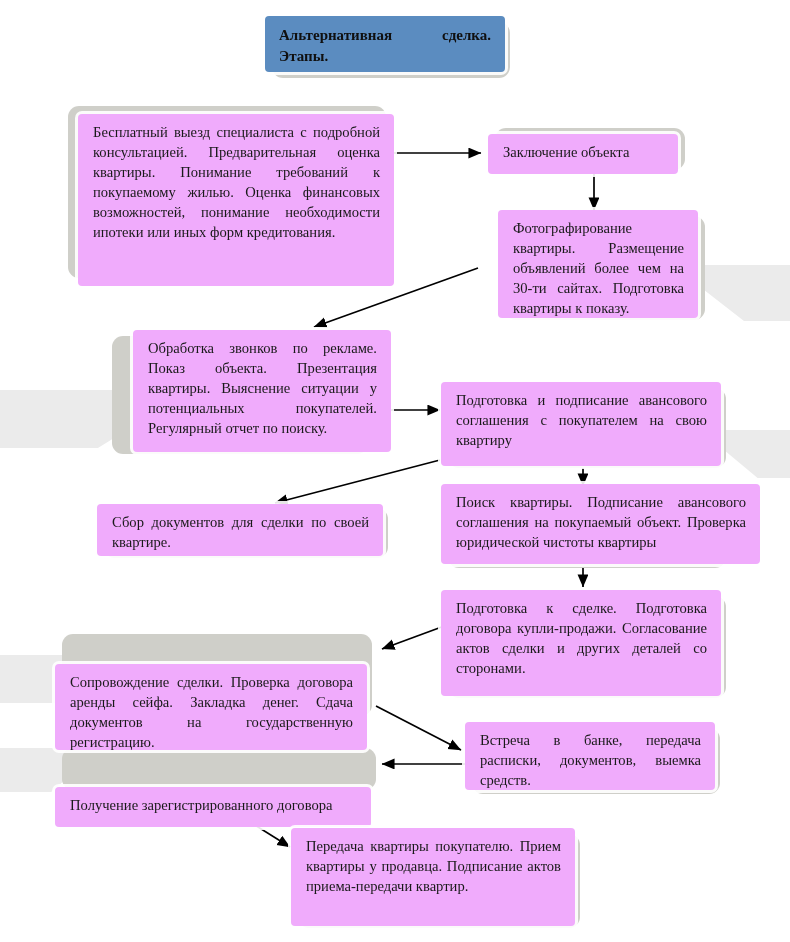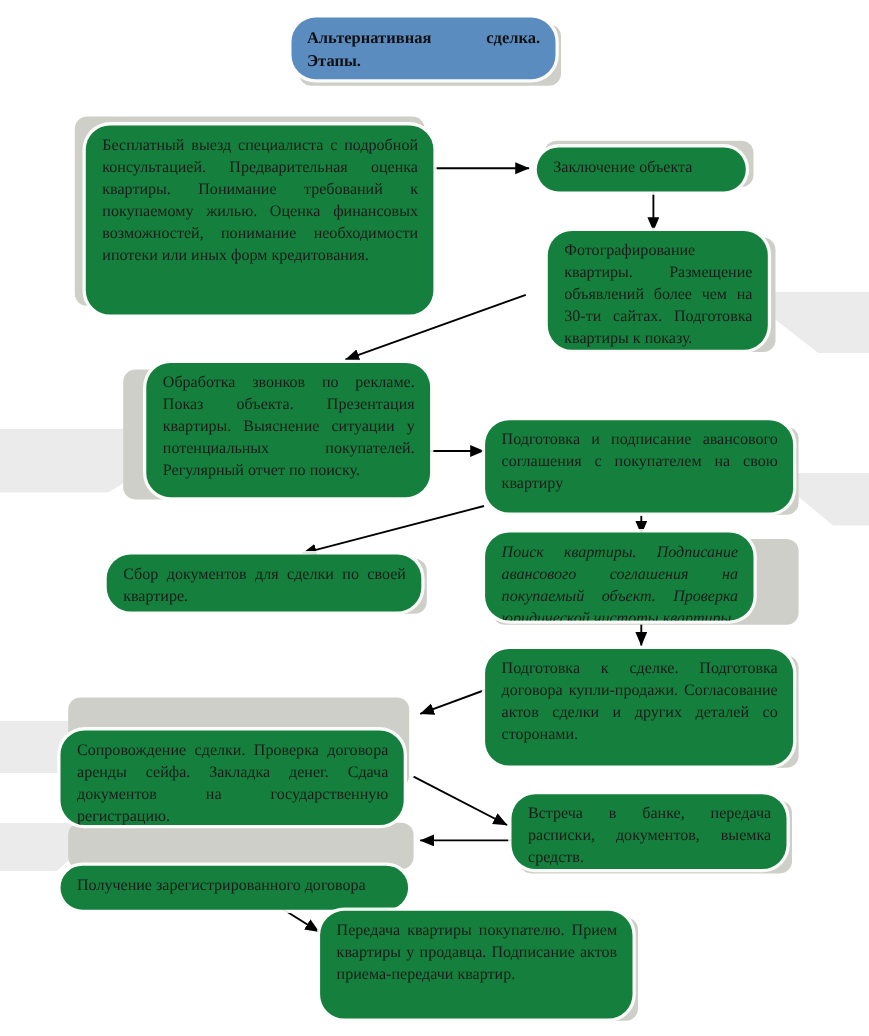--- a/index.html
+++ b/index.html
@@ -35,21 +35,21 @@
     left: 0;
     top: 0;
     width: 790px;
     height: 942px;
     pointer-events: none;
   }
   
   .node {
     position: absolute;
     box-sizing: border-box;
-    border-radius: 22px;
+    border-radius: 4px;
     background: #94b council;
   }
   .node {
     background: #95b44a;
   }
   .shadow {
     position: absolute;
     border-radius: 11px;
     background: #cfcfc9;
     z-index: 0;
@@ -60,21 +60,21 @@
     color: #1a1a1a;
     padding: 9px 14px 9px 15px;
     font-size: 14.6px;
     line-height: 1.37;
     text-align: justify;
     text-justify: inter-word;
     overflow: hidden;
     box-shadow: 0 0 0 3px rgba(255,255,255,0.9);
   }
   .node.green {
-    background: #15803d;
+    background: #f0abfc;
   }
   .node.blue {
     background: #5b8cc0;
     font-weight: bold;
     color: #101010;
   }
   
   .node.clipped {
     padding-bottom: 0;
   }
@@ -140,21 +140,21 @@
   <div class="node green" style="left:441px; top:382px; width:280px; height:84px;">
     <span>Подготовка и подписание авансового соглашения с покупателем на свою квартиру</span>
   </div>
 
   <div class="shadow" style="left:104px; top:508px; width:284px; height:50px;"></div>
   <div class="node green" style="left:97px; top:504px; width:286px; height:52px;">
     <span>Сбор документов для сделки по своей квартире.</span>
   </div>
 
   <div class="shadow" style="left:448px; top:490px; width:278px; height:78px;"></div>
-  <div class="node green clipped" style="left:441px; top:484px; width:244px; height:80px;font-style:italic;">
+  <div class="node green clipped" style="left:441px; top:484px; width:319px; height:80px;">
     <span>Поиск квартиры. Подписание авансового соглашения на покупаемый объект. Проверка юридической чистоты квартиры</span>
   </div>
 
   <div class="shadow" style="left:448px; top:596px; width:278px; height:102px;"></div>
   <div class="node green" style="left:441px; top:590px; width:280px; height:106px;">
     <span>Подготовка к сделке. Подготовка договора купли-продажи. Согласование актов сделки и других деталей со сторонами.</span>
   </div>
 
   <div class="shadow" style="left:62px; top:634px; width:310px; height:82px;"></div>
   <div class="node green" style="left:55px; top:664px; width:312px; height:86px;">

